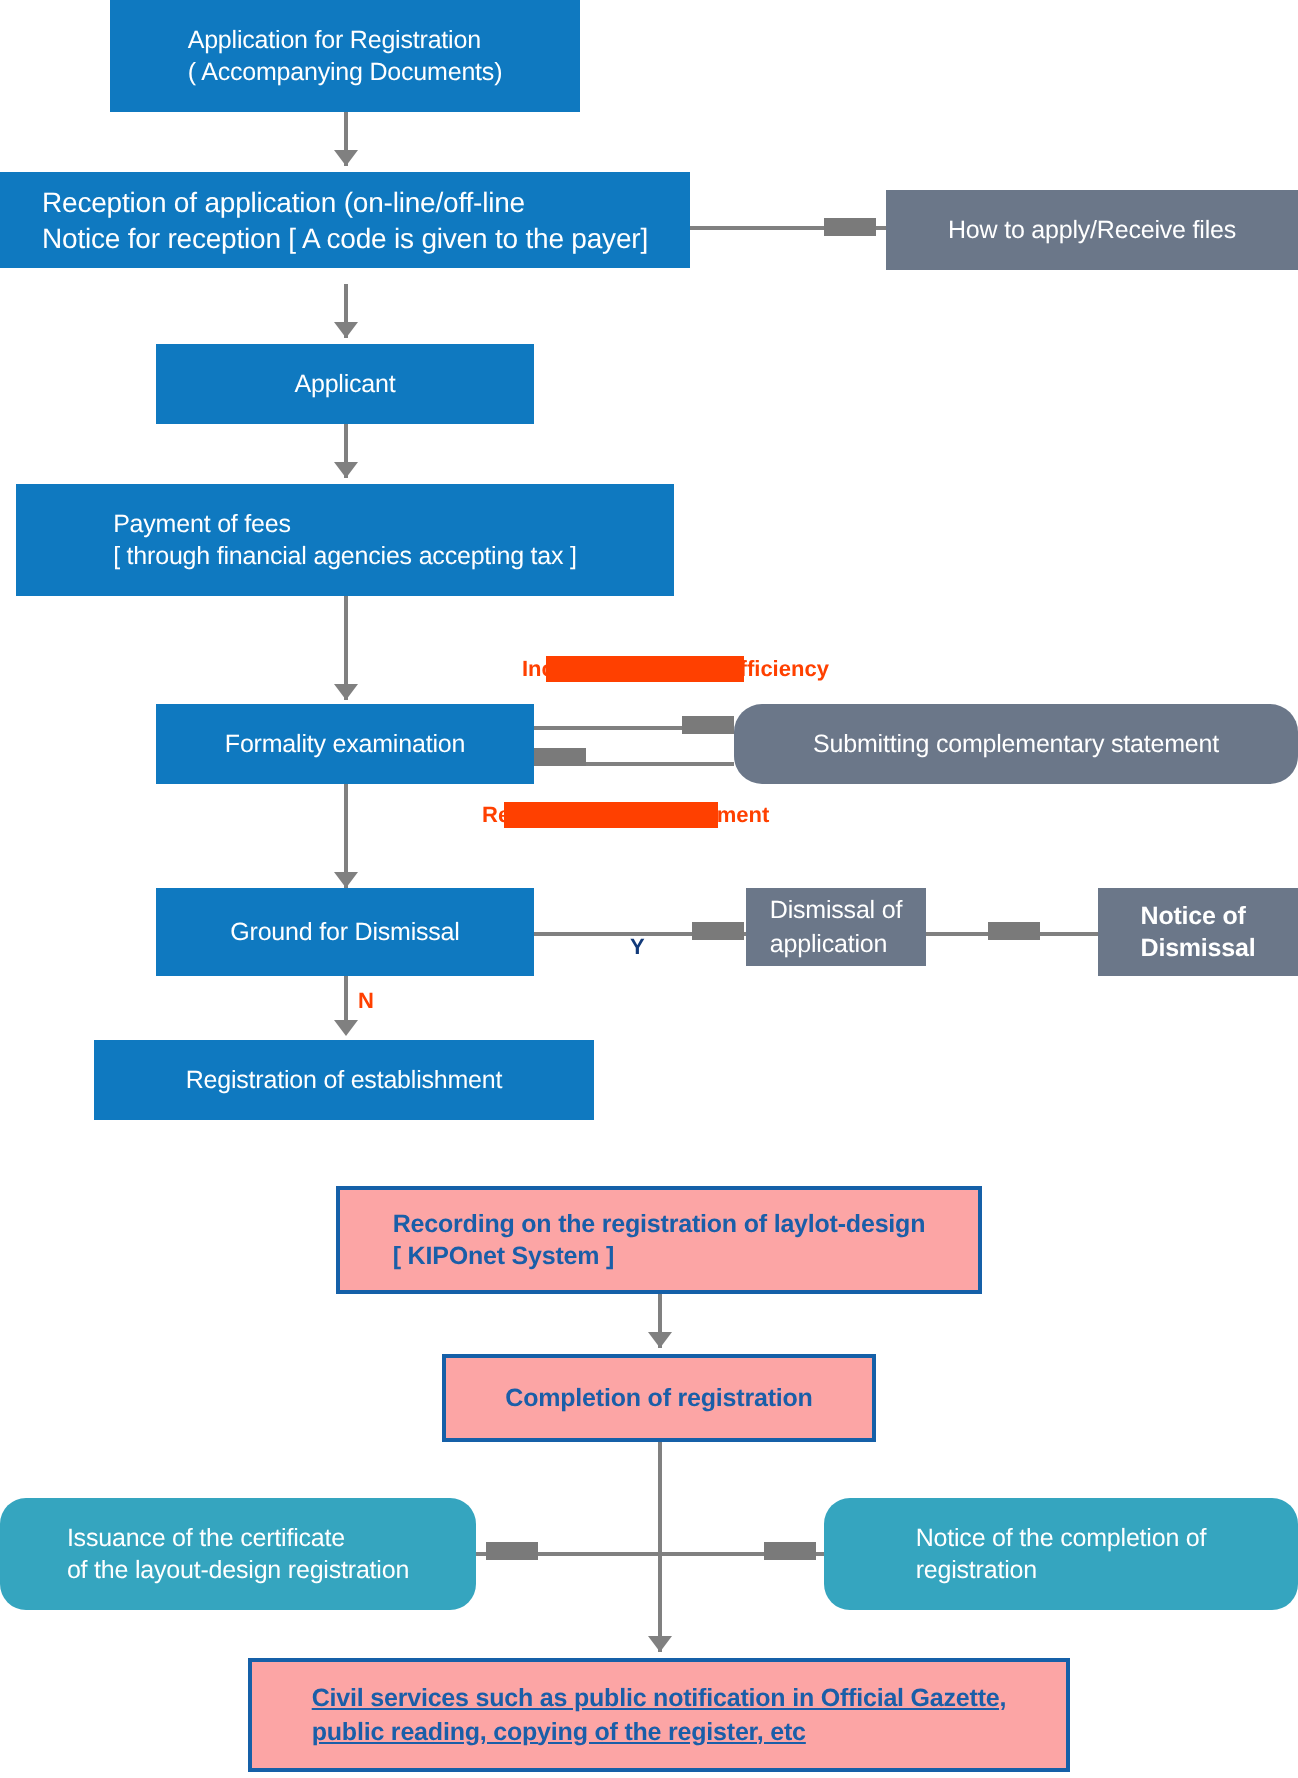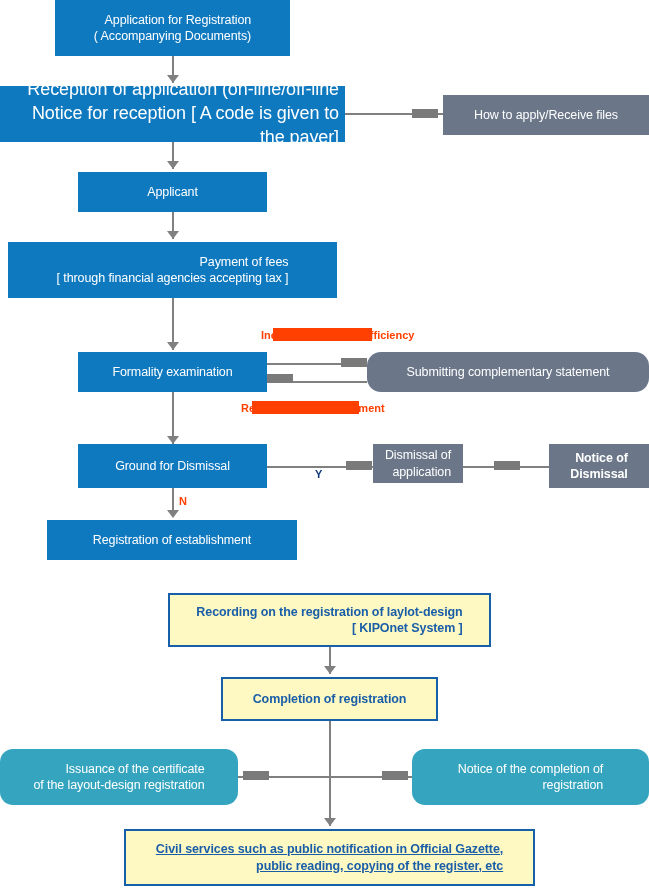--- a/index.html
+++ b/index.html
@@ -17,42 +17,42 @@
     height: 889px;
     background: #ffffff;
     overflow: hidden;
   }
   .box {
     position: absolute;
     box-sizing: border-box;
     display: flex;
     align-items: center;
     justify-content: center;
-    text-align: right;
+    text-align: left;
     line-height: 1.32;
     font-size: 12.5px;
     letter-spacing: -0.1px;
     padding: 2px 6px;
     white-space: pre-line;
   }
   .box.blue {
     background: #0f79c0;
     color: #ffffff;
   }
   .box.gray {
     background: #6b7789;
     color: #ffffff;
   }
   .box.teal {
     background: #35a5bf;
     color: #ffffff;
     border-radius: 13px;
   }
   .box.outline {
-    background: #fef9c3;
+    background: #fca5a5;
     color: #1a5ea8;
     border: 2.5px solid #1560a8;
     font-weight: bold;
   }
   .vline {
     position: absolute;
     width: 1.5px;
     background: #808080;
   }
   .hline {
@@ -97,21 +97,21 @@
 <body>
 
 <div id="flowchart">
 
   <div class="box blue" style="left:55px; top:0px; width:235px; height:56px;">Application for Registration
 ( Accompanying Documents)</div>
 
   <div class="vline" style="left:172px; top:56px; height:27px;"></div>
   <div class="arrowhead" style="left:166.5px; top:75px;"></div>
 
-  <div class="box blue" style="left:0px; top:86px; width:345px; height:56px; font-size:18px;">Reception of application (on-line/off-line
+  <div class="box blue" style="left:0px; top:86px; width:345px; height:48px; font-size:14px;">Reception of application (on-line/off-line
 Notice for reception [ A code is given to the payer]</div>
 
   <div class="hline" style="left:345px; top:113px; width:98px;"></div>
   <div class="tab" style="left:412px; top:109px; width:26px;"></div>
 
   <div class="box gray" style="left:443px; top:95px; width:206px; height:40px;">How to apply/Receive files</div>
 
   <div class="vline" style="left:172px; top:142px; height:27px;"></div>
   <div class="arrowhead" style="left:166.5px; top:161px;"></div>
 

